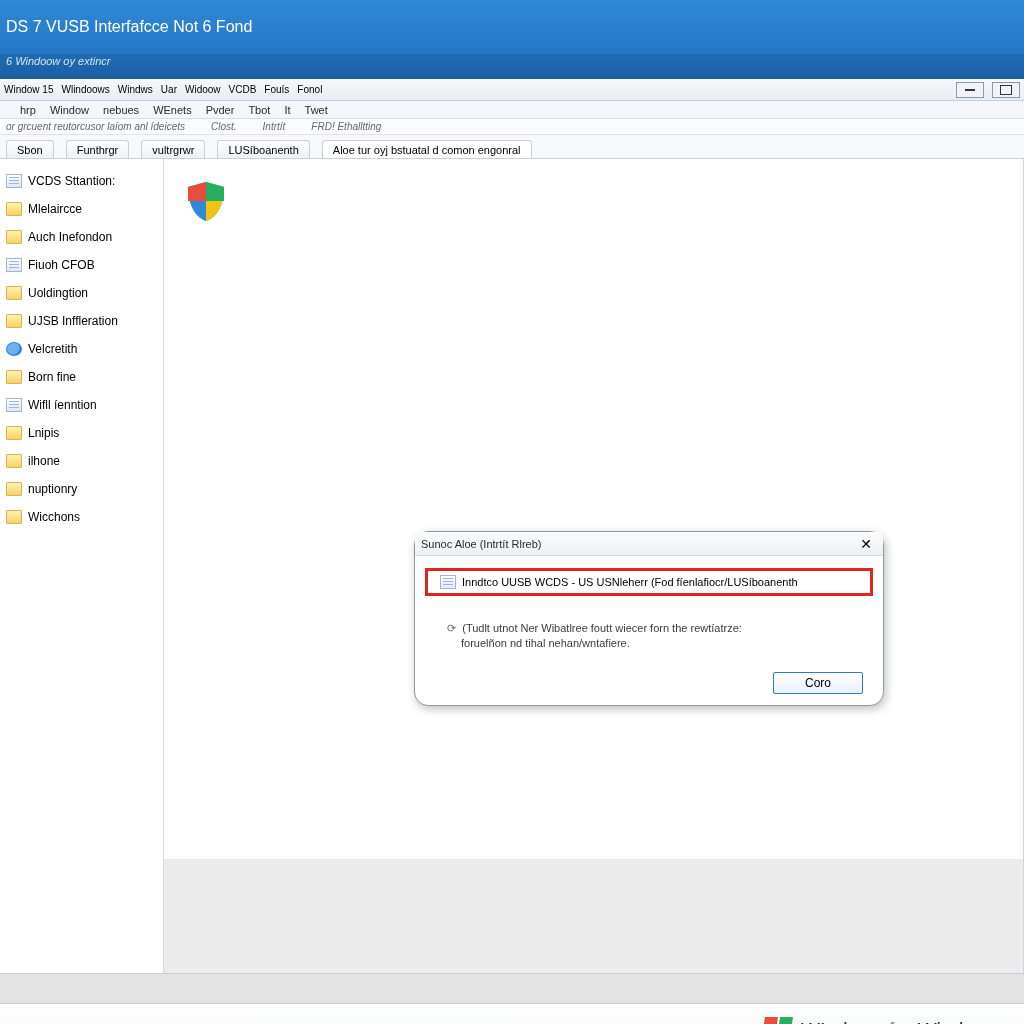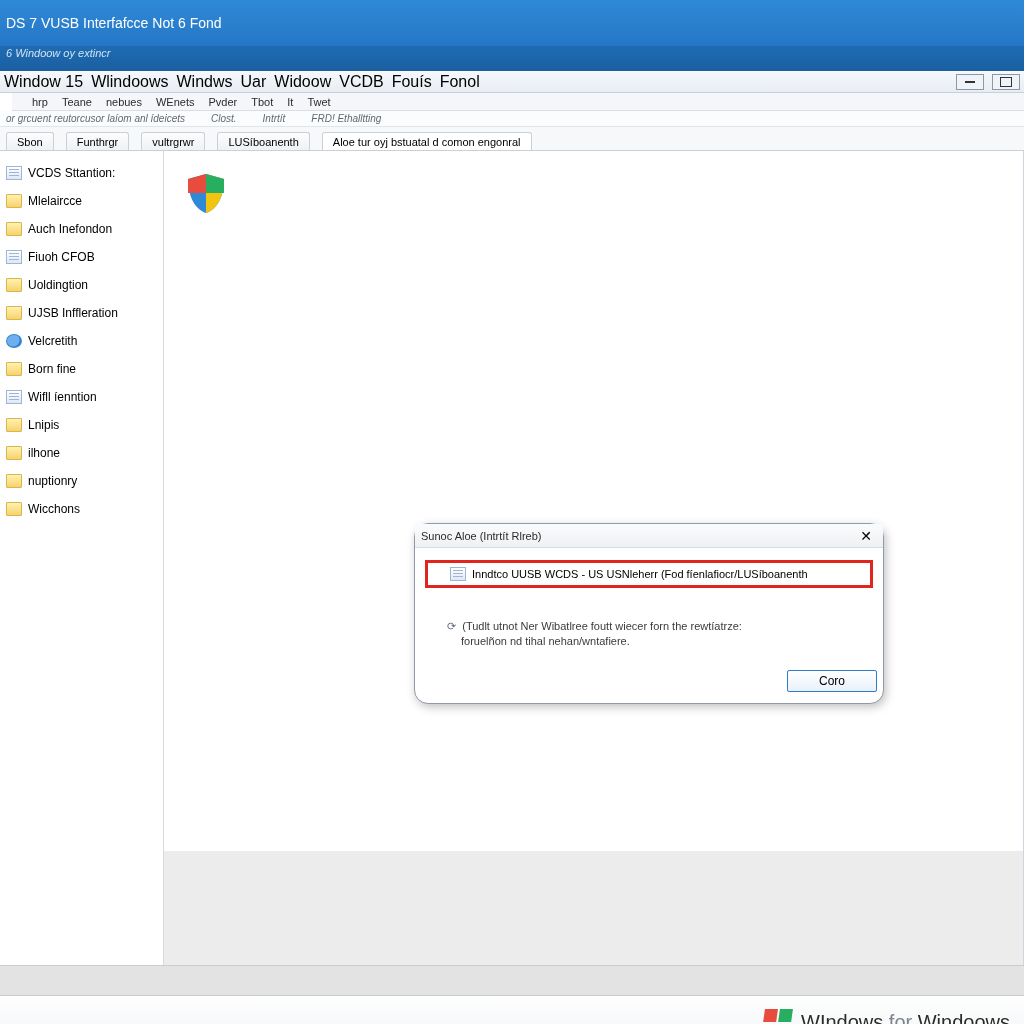--- a/index.html
+++ b/index.html
@@ -1,30 +1,30 @@
 <!DOCTYPE html>
 <html><head>
 <meta charset="utf-8">
 <style>
   * { box-sizing: border-box; margin: 0; padding: 0; }
   html, body { width: 1024px; height: 1024px; overflow: hidden; font-family: "Segoe UI", Tahoma, sans-serif; font-size: 12px; background: #fff; }
 
   
-  .titlebar { height: 46px; background: linear-gradient(#2f89d6, #2577c6); color: #fff; display: flex; align-items: center; padding: 0 6px; font-size: 14px; font-weight: 500; }
+  .titlebar { height: 54px; background: linear-gradient(#2f89d6, #2577c6); color: #fff; display: flex; align-items: center; padding: 0 6px; font-size: 16px; font-weight: 500; }
   .subtitle { height: 25px; background: linear-gradient(#1f6cb4, #1a5fa0); color: #cfe3f5; font-size: 11px; font-style: italic; padding: 1px 6px; }
 
   
-  .chrome { height: 22px; background: linear-gradient(#f6f8fb, #e8edf3); border-bottom: 1px solid #c7cfd8; display: flex; align-items: center; gap: 8px; padding: 0 4px; font-size: 16px; }
+  .chrome { height: 22px; background: linear-gradient(#f6f8fb, #e8edf3); border-bottom: 1px solid #c7cfd8; display: flex; align-items: center; gap: 8px; padding: 0 4px; font-size: 10px; }
   .chrome .spacer { flex: 1; }
   .winbtn { width: 28px; height: 16px; border: 1px solid #8a98a8; background: #f0f3f7; display: flex; align-items: center; justify-content: center; font-size: 10px; cursor: pointer; }
   .winbtn.min::after { content:""; width:10px; height:2px; background:#333; }
   .winbtn.max::after { content:""; width:10px; height:8px; border:1.5px solid #333; }
 
   
-  .menu2 { height: 18px; background: #f4f6f9; border-bottom: 1px solid #d9dee5; display: flex; align-items: center; gap: 14px; padding: 0 20px; font-size: 11px; color: #2b2b2b; margin-left: 12px; }
+  .menu2 { height: 18px; background: #f4f6f9; border-bottom: 1px solid #d9dee5; display: flex; align-items: center; gap: 14px; padding: 0 20px; font-size: 11px; color: #2b2b2b; }
   
   .inforow { height: 16px; background: #fbfcfd; border-bottom: 1px solid #e1e5ea; display: flex; align-items: center; gap: 26px; padding: 0 6px; font-size: 10px; color: #606870; font-style: italic; }
 
   
   .tabs { height: 24px; background: #f7f8fa; display: flex; align-items: flex-end; padding-left: 6px; gap: 12px; border-bottom: 1px solid #c9d0d8; font-size: 11px; }
   .tab { padding: 3px 10px 2px; border: 1px solid #c9d0d8; border-bottom: none; background: linear-gradient(#fdfdfe,#eef1f5); border-radius: 3px 3px 0 0; cursor: pointer; }
   .tab.active { background: #fff; }
 
   
   .body { display: flex; height: 814px; }
@@ -39,26 +39,26 @@
   .content { flex: 1; background: linear-gradient(#ffffff 0 700px, #ececec 700px); position: relative; border-right:1px solid #cfd5dc; }
   .shield-big { position: absolute; top: 20px; left: 20px; width: 44px; height: 44px; }
   .shield-big svg { width:44px; height:44px; }
 
   
   .dialog { position: absolute; left: 250px; top: 372px; width: 470px; border: 1px solid #8f9aa6; border-radius: 14px; background: #fff; box-shadow: 2px 3px 10px rgba(0,0,0,.25); font-size: 11px; }
   .dialog-head { height: 24px; display: flex; align-items: center; padding: 0 6px; border-bottom: 1px solid #d5dae0; background: linear-gradient(#fafbfc,#eef1f4); }
   .dialog-head .title { flex:1; font-size:11px; color:#2b2b2b; }
   .dlg-close { width:22px; height:18px; display:flex; align-items:center; justify-content:center; font-size:14px; cursor:pointer; }
   .dialog-body { padding: 8px 12px 10px; }
-  .highlight { border: 3px solid #e2241f; padding: 4px 22px; margin: 4px -2px 5px; display:flex; align-items:center; gap:6px; }
+  .highlight { border: 3px solid #e2241f; padding: 4px 12px; margin: 4px -2px 23px; display:flex; align-items:center; gap:6px; }
   .highlight .doc-icon { width:14px; height:14px; }
   .desc { color:#3b3b3b; font-size:11px; padding: 2px 2px 0 20px; line-height:1.35; }
-  .desc .row { display:flex; align-items:flex-end; gap:6px;margin-top:24px; }
+  .desc .row { display:flex; align-items:flex-end; gap:6px; }
   .desc .row::before { content:"⟳"; font-size:11px; color:#5b6875; }
-  .dialog-foot { height: 44px; display:flex; align-items:center; justify-content:flex-end; padding: 0 6px; }
+  .dialog-foot { height: 44px; display:flex; align-items:center; justify-content:flex-end; padding: 0 20px; }
   .btn { min-width: 90px; height: 22px; border: 1px solid #2f7ec5; background: linear-gradient(#ffffff,#e8f1fb); border-radius: 2px; font-size: 12px; cursor:pointer; }
 
   
   .gray-panel { height: 30px; background:#e3e3e3; border-top:1px solid #c8cdd3; }
   
   .taskbar { height: 54px; background: linear-gradient(#fefefe,#f2f4f6); border-top: 1px solid #c6ccd3; display:flex; align-items:center; justify-content: flex-end; padding: 0 14px; gap: 10px; font-size: 20px; color:#2b2b2b; }
   .winlogo { width:28px; height:28px; display:grid; grid-template-columns:1fr 1fr; grid-template-rows:1fr 1fr; gap:2px; transform: skewX(-8deg); }
   .winlogo span:nth-child(1){background:#e74c3c;} .winlogo span:nth-child(2){background:#27ae60;}
   .winlogo span:nth-child(3){background:#2f89d6;} .winlogo span:nth-child(4){background:#f1c40f;}
   .tasktext { font-weight:400; }
@@ -81,21 +81,21 @@
   <span>VCDB</span>
   <span>Fouís</span>
   <span>Fonol</span>
   <div class="spacer"></div>
   <div class="winbtn min"></div>
   <div class="winbtn max"></div>
 </div>
 
 <div class="menu2">
   <span>hrp</span>
-  <span>Teane</span>
+  <span>Window</span>
   <span>nebues</span>
   <span>WEnets</span>
   <span>Pvder</span>
   <span>Tbot</span>
   <span>It</span>
   <span>Twet</span>
 </div>
 
 <div class="inforow">
   <span>or grcuent reutorcusor laíom anl ídeicets</span>

